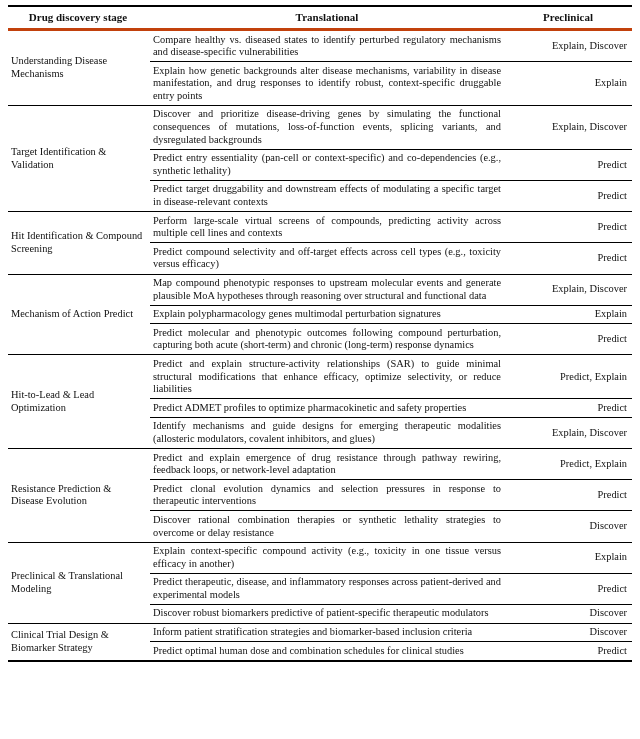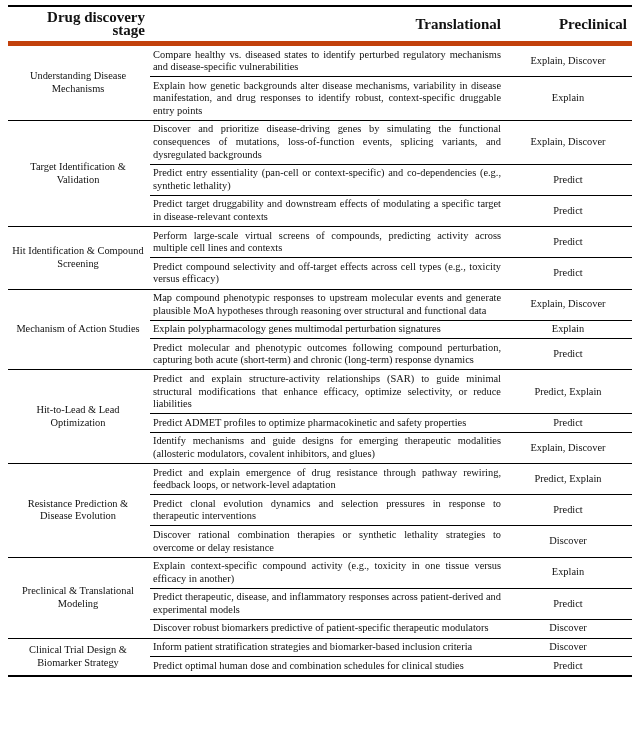--- a/index.html
+++ b/index.html
@@ -14,45 +14,45 @@
     overflow: hidden;
   }
   table.paper-table {
     width: 624px;
     border-collapse: collapse;
     border-top: 2px solid #000;
     border-bottom: 2px solid #000;
     table-layout: fixed;
   }
   thead th {
-    font-size: 15px;
+    font-size: 11px;
     font-weight: bold;
-    text-align: right;
+    text-align: center;
     padding: 4px 5px 4px 3px;
-    border-bottom: 5px solid #c2410c;
+    border-bottom: 3px solid #c2410c;
     line-height: 13px;
   }
   td {
     font-size: 10.4px;
     line-height: 12.6px;
     padding: 2.5px 5px 2.5px 3px;
     vertical-align: middle;
   }
   col.c-stage { width: 142px; }
   col.c-app   { width: 356px; }
   col.c-cap   { width: 126px; }
   td.stage-cell {
-    text-align: center;
+    text-align: left;
     padding-left: 3px;
   }
   td.app-cell {
     text-align: justify;
   }
   td.cap-cell {
-    text-align: center;
+    text-align: right;
   }
   
   tbody td.app-cell, tbody td.cap-cell { border-top: 1px solid #000; }
   
   tbody tr.group-start td.stage-cell { border-top: 1px solid #000; }
 </style>
 </head>
 <body>
 
 <div class="page">
@@ -95,21 +95,21 @@
         <tr class="group-start">
           <td class="stage-cell" rowspan="2">Hit Identification &amp; Compound Screening</td>
           <td class="app-cell">Perform large-scale virtual screens of compounds, predicting activity across multiple cell lines and contexts</td>
           <td class="cap-cell">Predict</td>
         </tr>
         <tr>
           <td class="app-cell">Predict compound selectivity and off-target effects across cell types (e.g., toxicity versus efficacy)</td>
           <td class="cap-cell">Predict</td>
         </tr>
         <tr class="group-start">
-          <td class="stage-cell" rowspan="3">Mechanism of Action Studies</td>
+          <td class="stage-cell" rowspan="3">Mechanism of Action Predict</td>
           <td class="app-cell">Map compound phenotypic responses to upstream molecular events and generate plausible MoA hypotheses through reasoning over structural and functional data</td>
           <td class="cap-cell">Explain, Discover</td>
         </tr>
         <tr>
           <td class="app-cell">Explain polypharmacology genes multimodal perturbation signatures</td>
           <td class="cap-cell">Explain</td>
         </tr>
         <tr>
           <td class="app-cell">Predict molecular and phenotypic outcomes following compound perturbation, capturing both acute (short-term) and chronic (long-term) response dynamics</td>
           <td class="cap-cell">Predict</td>

